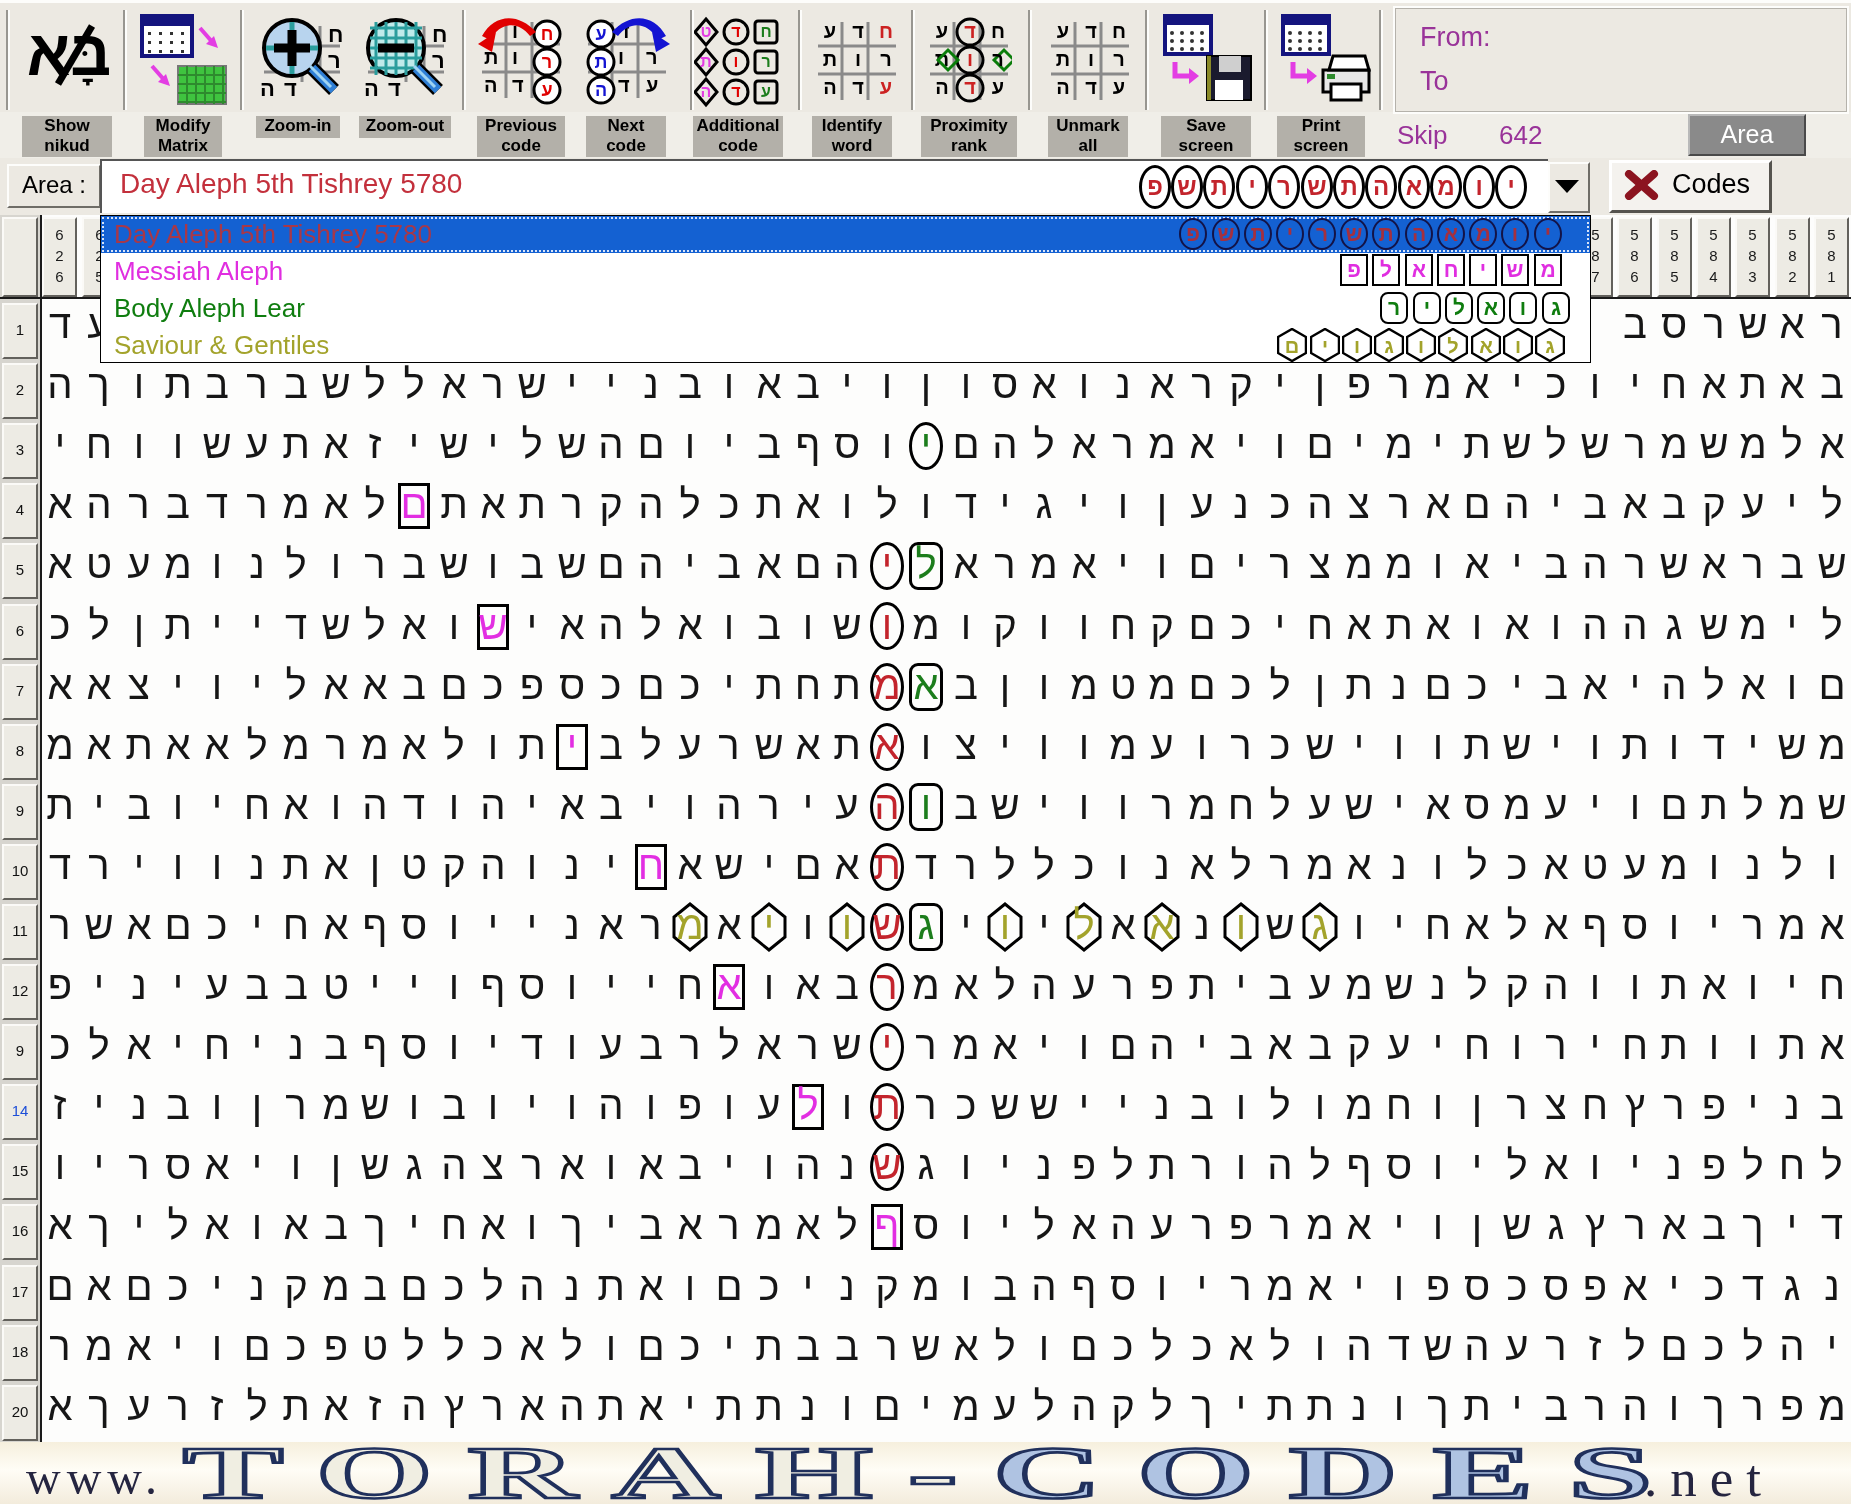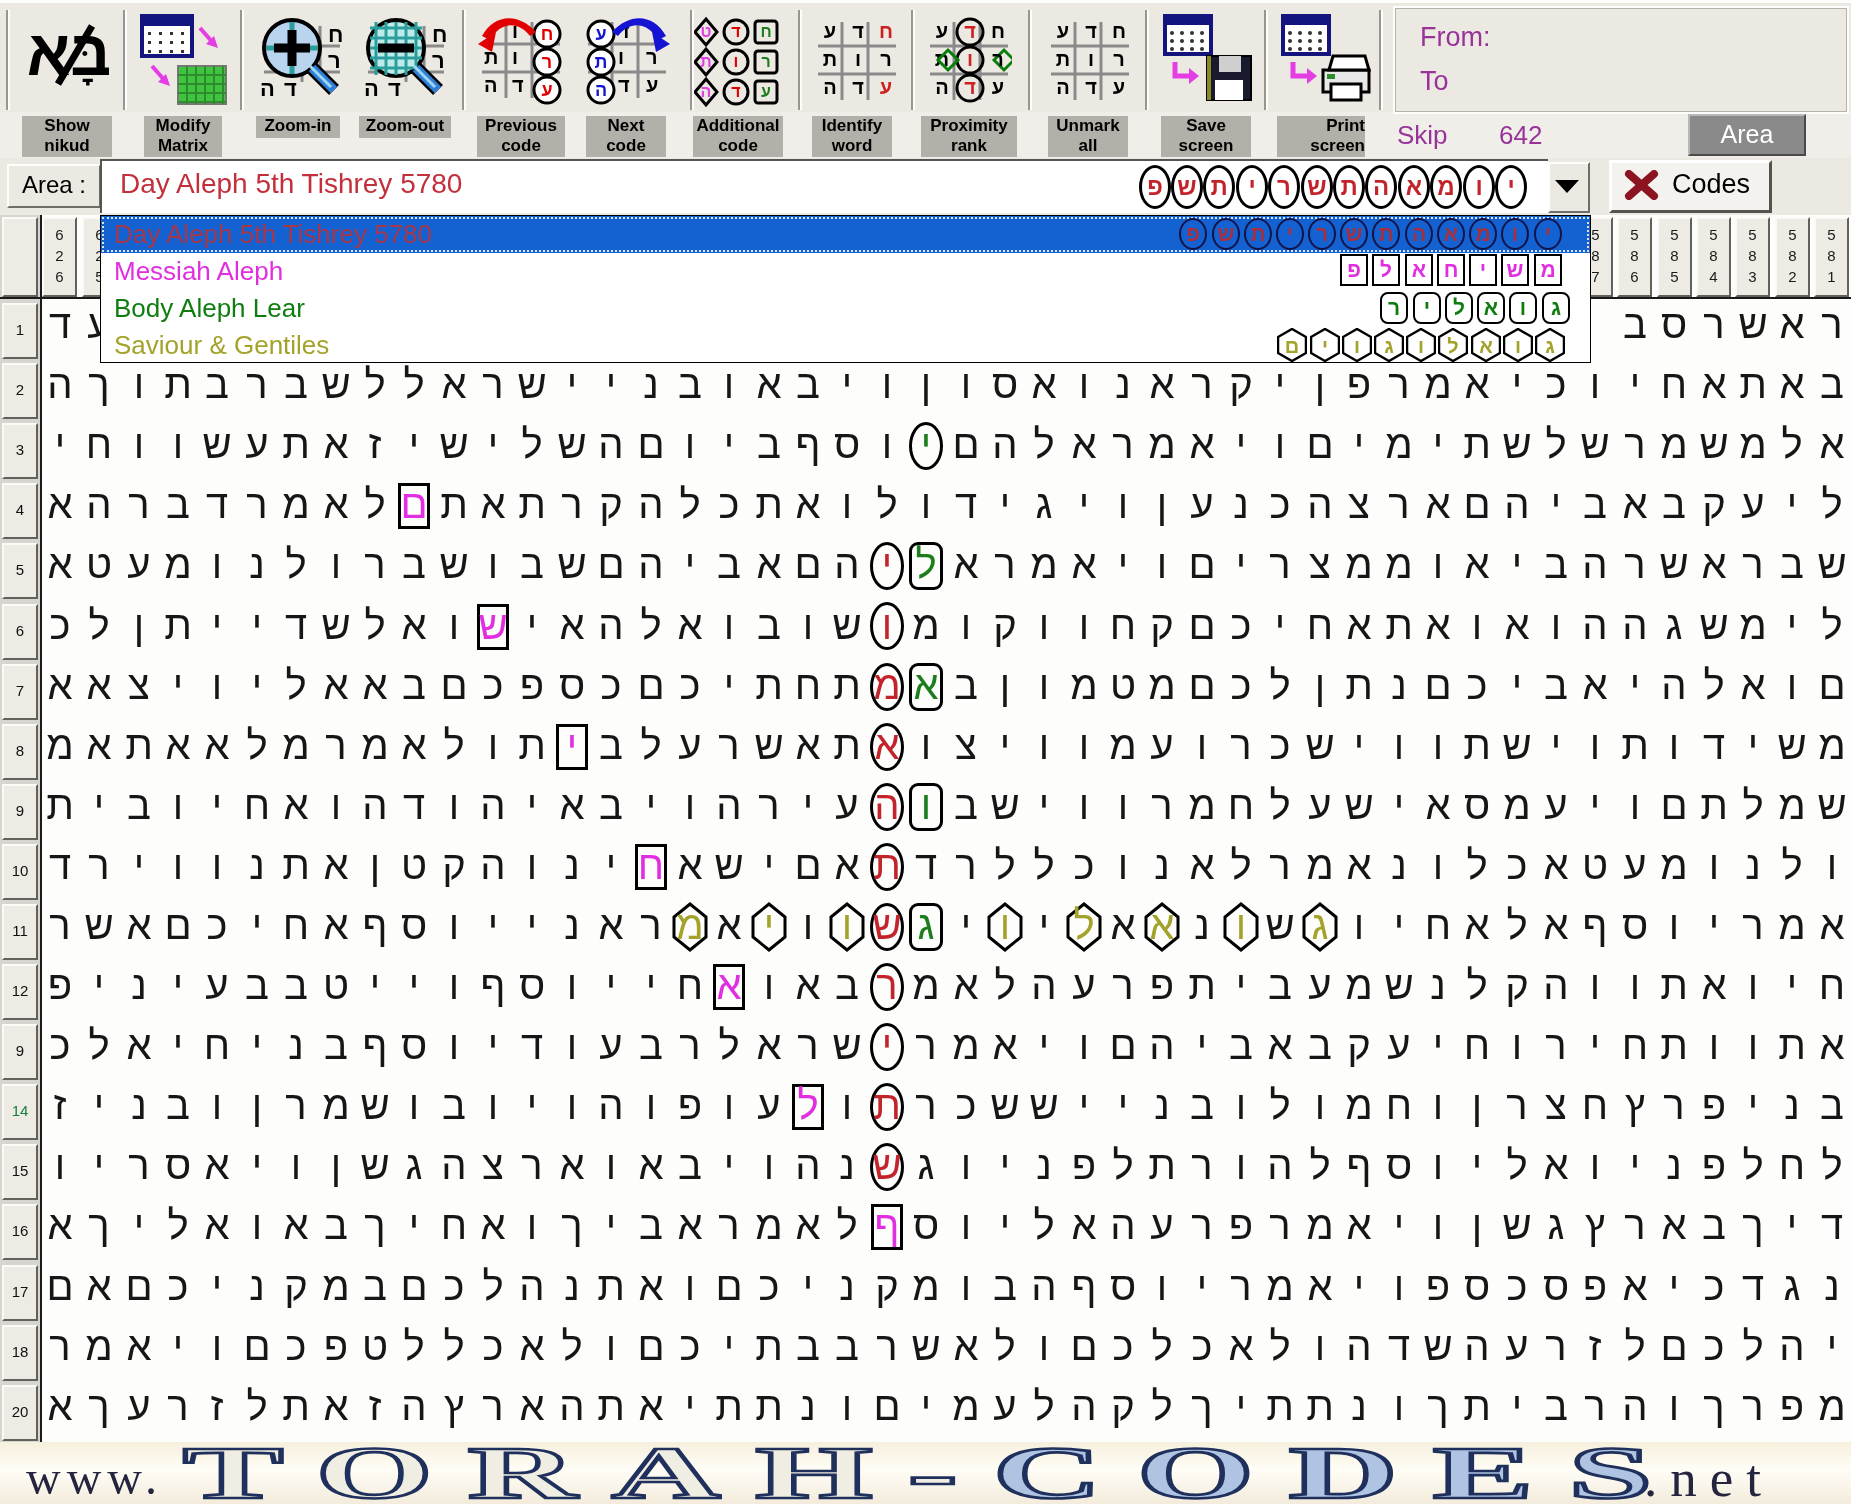--- a/index.html
+++ b/index.html
@@ -29,21 +29,21 @@
 <div class="lbl" style="left:144px;top:116px;width:78px;height:41px;">Modify<br>Matrix</div>
 <div class="lbl" style="left:256px;top:116px;width:84px;height:22px;">Zoom-in</div>
 <div class="lbl" style="left:359px;top:116px;width:92px;height:22px;">Zoom-out</div>
 <div class="lbl" style="left:477px;top:116px;width:88px;height:41px;">Previous<br>code</div>
 <div class="lbl" style="left:586px;top:116px;width:80px;height:41px;">Next<br>code</div>
 <div class="lbl" style="left:693px;top:116px;width:90px;height:41px;">Additional<br>code</div>
 <div class="lbl" style="left:812px;top:116px;width:80px;height:41px;">Identify<br>word</div>
 <div class="lbl" style="left:921px;top:116px;width:96px;height:41px;">Proximity<br>rank</div>
 <div class="lbl" style="left:1048px;top:116px;width:80px;height:41px;">Unmark<br>all</div>
 <div class="lbl" style="left:1161px;top:116px;width:90px;height:41px;">Save<br>screen</div>
-<div class="lbl" style="left:1277px;top:116px;width:88px;height:41px;text-align:right;">Print<br>screen</div>
+<div class="lbl" style="left:1277px;top:116px;width:88px;height:41px;">Print<br>screen</div>
 <div class="ab" style="left:24px;top:8px;width:90px;height:100px;font-size:64px;line-height:90px;color:#000;text-align:center;font-weight:bold;">בָּא</div>
 <svg class="ab" style="left:30px;top:20px;" width="80" height="80" viewBox="0 0 80 80">
       <line x1="62" y1="6" x2="28" y2="64" stroke="#000" stroke-width="7"></line>
     </svg>
 <svg class="ab" style="left:140px;top:14px;" width="92" height="92" viewBox="0 0 92 92">
       <rect x="2" y="2" width="50" height="40" fill="#fff" stroke="#14147e" stroke-width="4"></rect>
       <rect x="2" y="2" width="50" height="10" fill="#14147e"></rect>
       <rect x="8" y="18" width="3" height="3" fill="#333"></rect>
       <rect x="8" y="27" width="3" height="3" fill="#333"></rect>
       <rect x="8" y="36" width="3" height="3" fill="#333"></rect>
@@ -476,21 +476,21 @@
 <div class="hdr" style="left:2px;top:904px;width:32px;height:52px;">
       <div style="font-size:15px;line-height:50px;text-align:center;color:#111;">11</div>
     </div>
 <div class="hdr" style="left:2px;top:964px;width:32px;height:52px;">
       <div style="font-size:15px;line-height:50px;text-align:center;color:#111;">12</div>
     </div>
 <div class="hdr" style="left:2px;top:1024px;width:32px;height:52px;">
       <div style="font-size:15px;line-height:50px;text-align:center;color:#111;">9</div>
     </div>
 <div class="hdr" style="left:2px;top:1084px;width:32px;height:52px;">
-      <div style="font-size:15px;line-height:50px;text-align:center;color:#15803d;">14</div>
+      <div style="font-size:15px;line-height:50px;text-align:center;color:#1d4ed8;">14</div>
     </div>
 <div class="hdr" style="left:2px;top:1144px;width:32px;height:52px;">
       <div style="font-size:15px;line-height:50px;text-align:center;color:#111;">15</div>
     </div>
 <div class="hdr" style="left:2px;top:1204px;width:32px;height:52px;">
       <div style="font-size:15px;line-height:50px;text-align:center;color:#111;">16</div>
     </div>
 <div class="hdr" style="left:2px;top:1265px;width:32px;height:52px;">
       <div style="font-size:15px;line-height:50px;text-align:center;color:#111;">17</div>
     </div>

